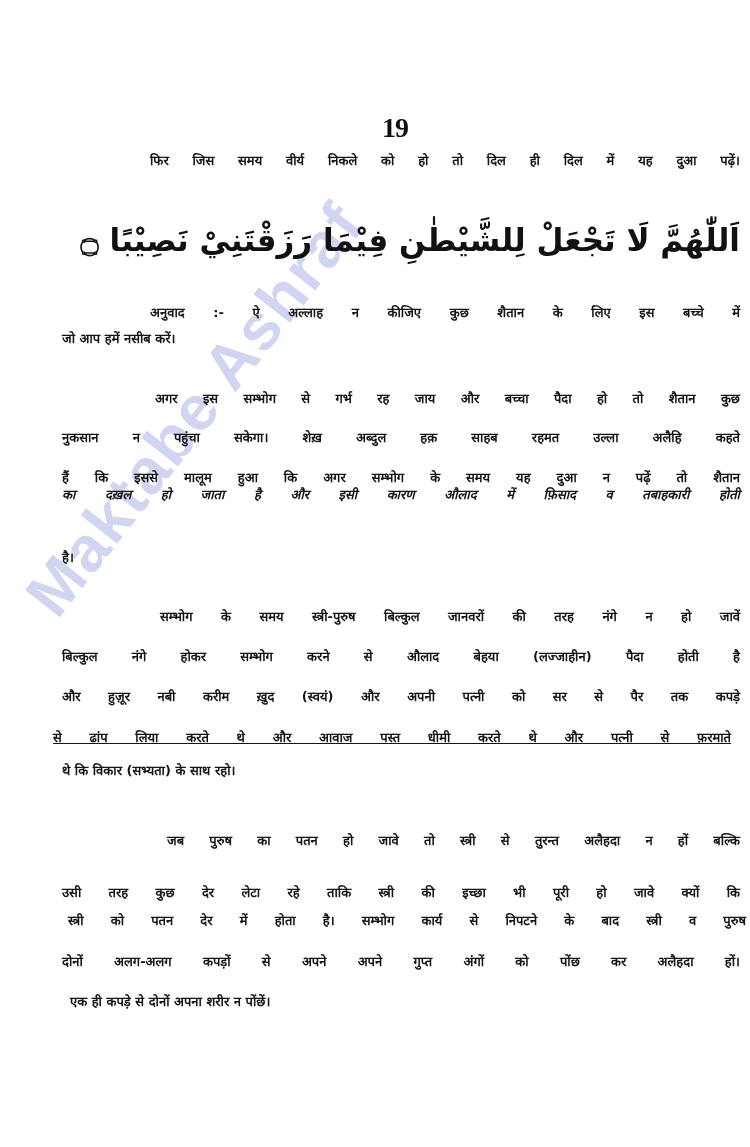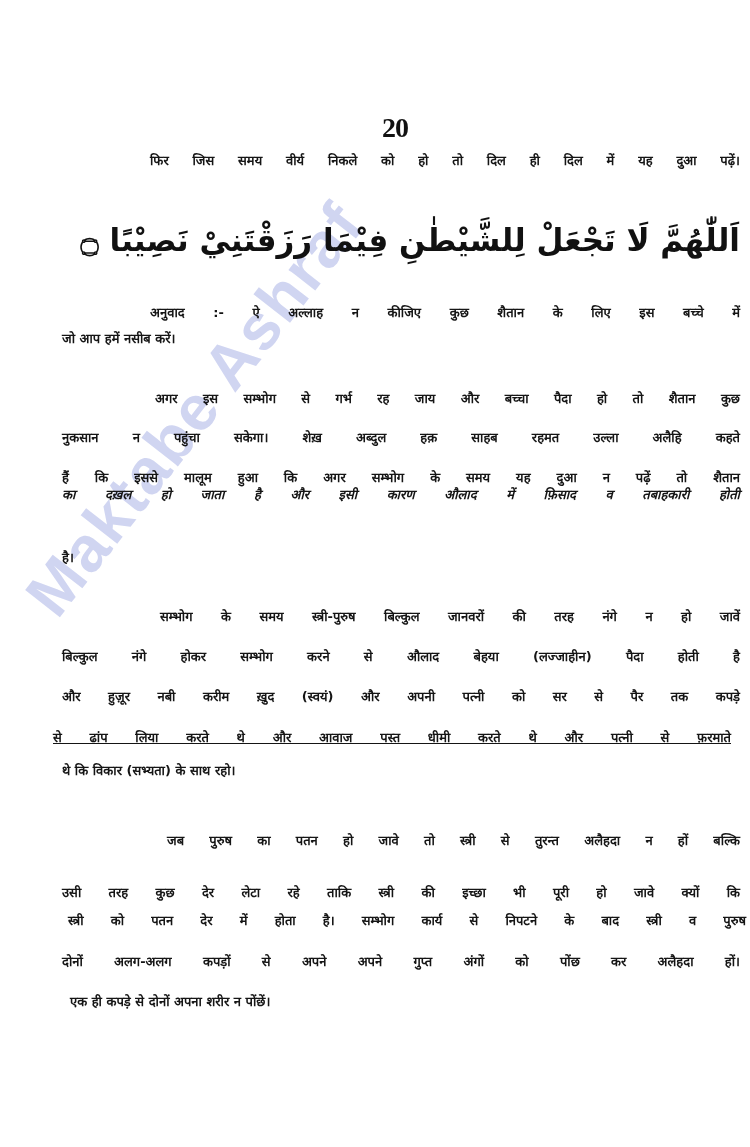--- a/index.html
+++ b/index.html
@@ -89,21 +89,21 @@
   </style>
 </head>
 <body>
 
 <div class="page">
 
   <div class="watermark">Maktabe Ashraf</div>
 
   <div class="content">
 
-    <div class="page-number">20</div>
+    <div class="page-number">19</div>
 
     <div class="line just" style="top:148px; left:150px; width:590px;">फिर जिस समय वीर्य निकले को हो तो दिल ही दिल में यह दुआ पढ़ें।</div>
 
     <div class="arabic">اَللّٰهُمَّ لَا تَجْعَلْ لِلشَّيْطٰنِ فِيْمَا رَزَقْتَنِيْ نَصِيْبًا ۝</div>
 
     <div class="line just" style="top:300px; left:150px; width:590px;">
       <span class="label-bold">अनुवाद :-</span>
       <span>ऐ अल्लाह न कीजिए कुछ शैतान के लिए इस बच्चे में</span>
     </div>
     <div class="line" style="top:326px; left:62px;">जो आप हमें नसीब करें।</div>

